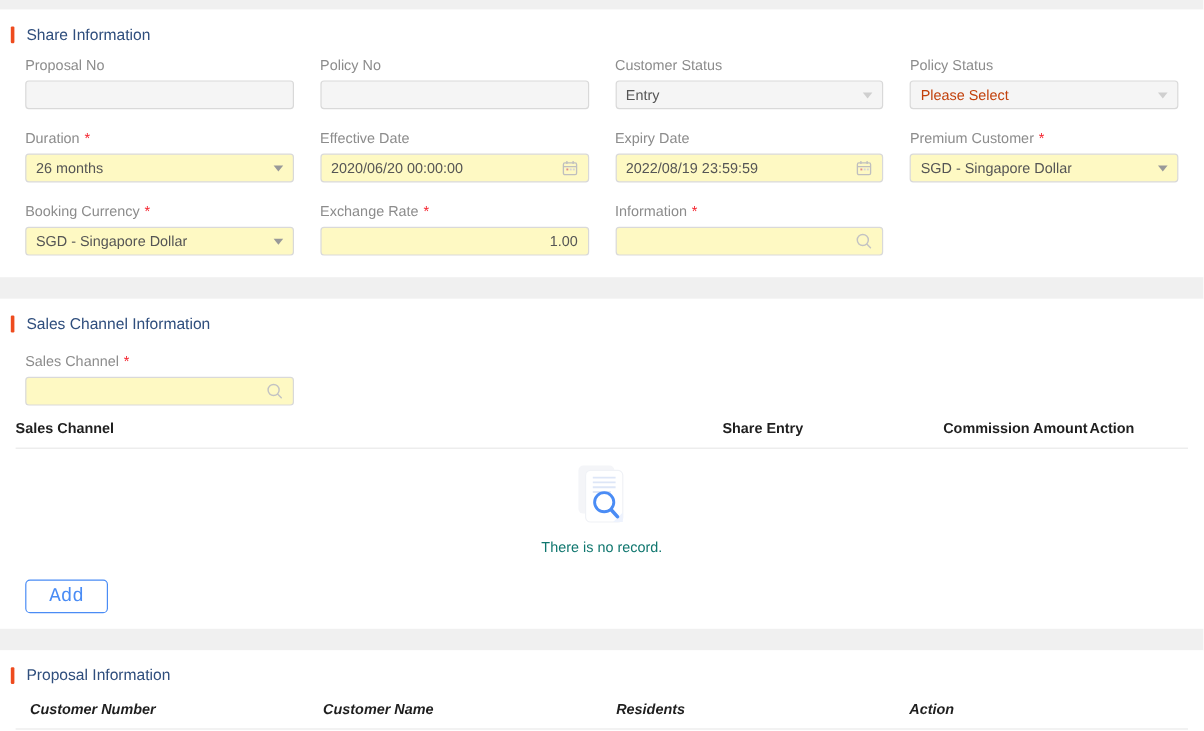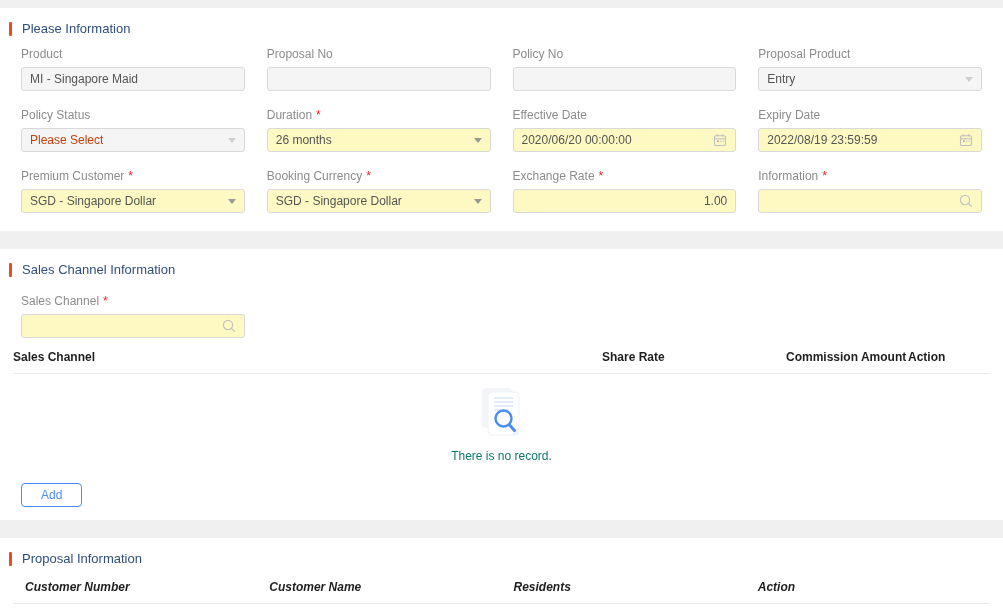--- a/index.html
+++ b/index.html
@@ -53,61 +53,55 @@
   .thead.customer { grid-template-columns:repeat(4,1fr);font-style:italic; }
   .thead.customer .th { padding-left:12px; }
   .divider { height:1px; background:#e9e9e9; }
 
   .empty { text-align:center; margin-top:13px; }
   .empty-text { margin-top:7px; color:#0f766e; }
 
   .add-btn {
     display:inline-block; margin:20px 0 13px 21px;
     border:1px solid #4a8cf5; color:#4a8cf5; background:#fff;
-    border-radius:4px; padding:4px 19px; font-size:12px; cursor:pointer;
+    border-radius:4px; padding:4px 19px; font-size:16px; cursor:pointer;font-family:Liberation Mono, monospace;
   }
 
   .customer .table { margin-top:14px; }
 </style>
 </head>
 <body>
 
 <div class="band top"></div>
 
 <div class="section">
   <div class="section-title">
     <span class="title-bar"></span>
-    <span class="title-text">Please Information</span>
+    <span class="title-text">Share Information</span>
   </div>
 
   <div class="fields-grid">
 
-    <div class="field">
-      <div class="label"><span>Product</span></div>
-      <div class="control disabled">
-        <span class="val">MI - Singapore Maid</span>
-      </div>
-    </div>
 
     <div class="field">
       <div class="label"><span>Proposal No</span></div>
       <div class="control disabled">
         <span class="val"></span>
       </div>
     </div>
 
     <div class="field">
       <div class="label"><span>Policy No</span></div>
       <div class="control disabled">
         <span class="val"></span>
       </div>
     </div>
 
     <div class="field">
-      <div class="label"><span>Proposal Product</span></div>
+      <div class="label"><span>Customer Status</span></div>
       <div class="control disabled">
         <span class="val">Entry</span>
         <span class="caret"></span>
       </div>
     </div>
 
     <div class="field">
       <div class="label"><span>Policy Status</span></div>
       <div class="control disabled placeholder">
         <span class="val">Please Select</span>
@@ -215,21 +209,21 @@
           <circle cx="6" cy="6" r="4.6" stroke="#c3c3c3" stroke-width="1.2"></circle>
           <line x1="9.5" y1="9.5" x2="12.4" y2="12.4" stroke="#c3c3c3" stroke-width="1.2" stroke-linecap="round"></line>
         </svg>
       </span>
     </div>
   </div>
 
   <div class="table">
     <div class="thead sales">
       <span class="th">Sales Channel</span>
-      <span class="th">Share Rate</span>
+      <span class="th">Share Entry</span>
       <span class="th">Commission Amount</span>
       <span class="th">Action</span>
     </div>
     <div class="divider"></div>
 
     <div class="empty">
       <svg width="54" height="52" viewBox="0 0 54 52">
         <rect x="7" y="1" width="30" height="40" rx="4" fill="#f4f5f8"></rect>
         <rect x="13" y="5" width="31" height="43" rx="4" fill="#ffffff" stroke="#f0f2f6" stroke-width="1"></rect>
         <path d="M44 40 L44 48 L36 48 Z" fill="#edf2fd"></path>

